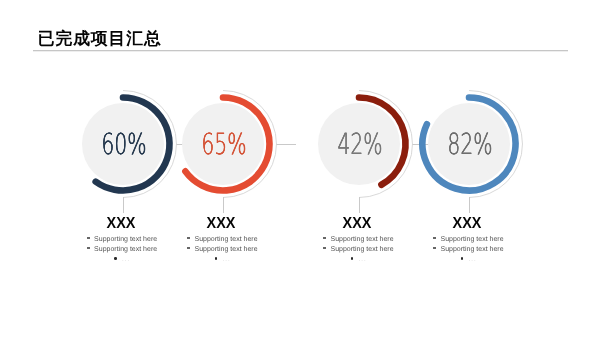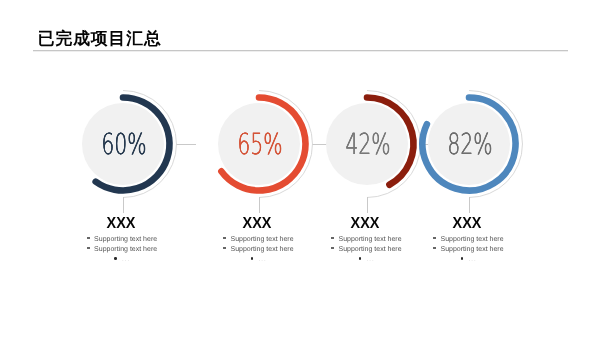--- a/index.html
+++ b/index.html
@@ -65,21 +65,21 @@
         <span class="bdot"></span>
         <span class="btxt">Supporting text here</span>
       </div>
       <div class="morerow">
         <span class="mdot"></span>
         <span class="mtxt">...</span>
       </div>
     </div>
   </div>
 
-  <div class="col" style="left:189px">
+  <div class="col" style="left:153px">
     <div class="donutwrap">
       <svg width="160" height="152" viewBox="0 0 160 152">
         <path class="track" d="M 70 16.5 A 53.5 53.5 0 0 1 70 123.5" fill="none" stroke="#cfcfcf" stroke-width="0.8"></path>
         <path class="guide" d="M 123.5 70.5 L 143 70.5" fill="none" stroke="#c9c9c9" stroke-width="1"></path>
         <path class="guide" d="M 70.5 123 L 70.5 139" fill="none" stroke="#c9c9c9" stroke-width="1"></path>
         <circle class="disc" cx="70" cy="70" r="41" fill="#f1f1f1"></circle>
         <path class="arc" d="M 70 23.5 A 46.5 46.5 0 1 1 32.38 97.33" fill="none" stroke="#e44c32" stroke-width="6.6" stroke-linecap="round"></path>
       </svg>
     </div>
     <div class="pct" style="color: rgb(212, 84, 56);">65%</div>
@@ -93,21 +93,21 @@
         <span class="bdot"></span>
         <span class="btxt">Supporting text here</span>
       </div>
       <div class="morerow">
         <span class="mdot"></span>
         <span class="mtxt">...</span>
       </div>
     </div>
   </div>
 
-  <div class="col" style="left:297px">
+  <div class="col" style="left:289px">
     <div class="donutwrap">
       <svg width="160" height="152" viewBox="0 0 160 152">
         <path class="track" d="M 70 16.5 A 53.5 53.5 0 0 1 70 123.5" fill="none" stroke="#cfcfcf" stroke-width="0.8"></path>
         <path class="guide" d="M 123.5 70.5 L 143 70.5" fill="none" stroke="#c9c9c9" stroke-width="1"></path>
         <path class="guide" d="M 70.5 123 L 70.5 139" fill="none" stroke="#c9c9c9" stroke-width="1"></path>
         <circle class="disc" cx="70" cy="70" r="41" fill="#f1f1f1"></circle>
         <path class="arc" d="M 70 23.5 A 46.5 46.5 0 0 1 92.40 110.75" fill="none" stroke="#8b1e0d" stroke-width="6.6" stroke-linecap="round"></path>
       </svg>
     </div>
     <div class="pct" style="color: rgb(120, 120, 120);">42%</div>

